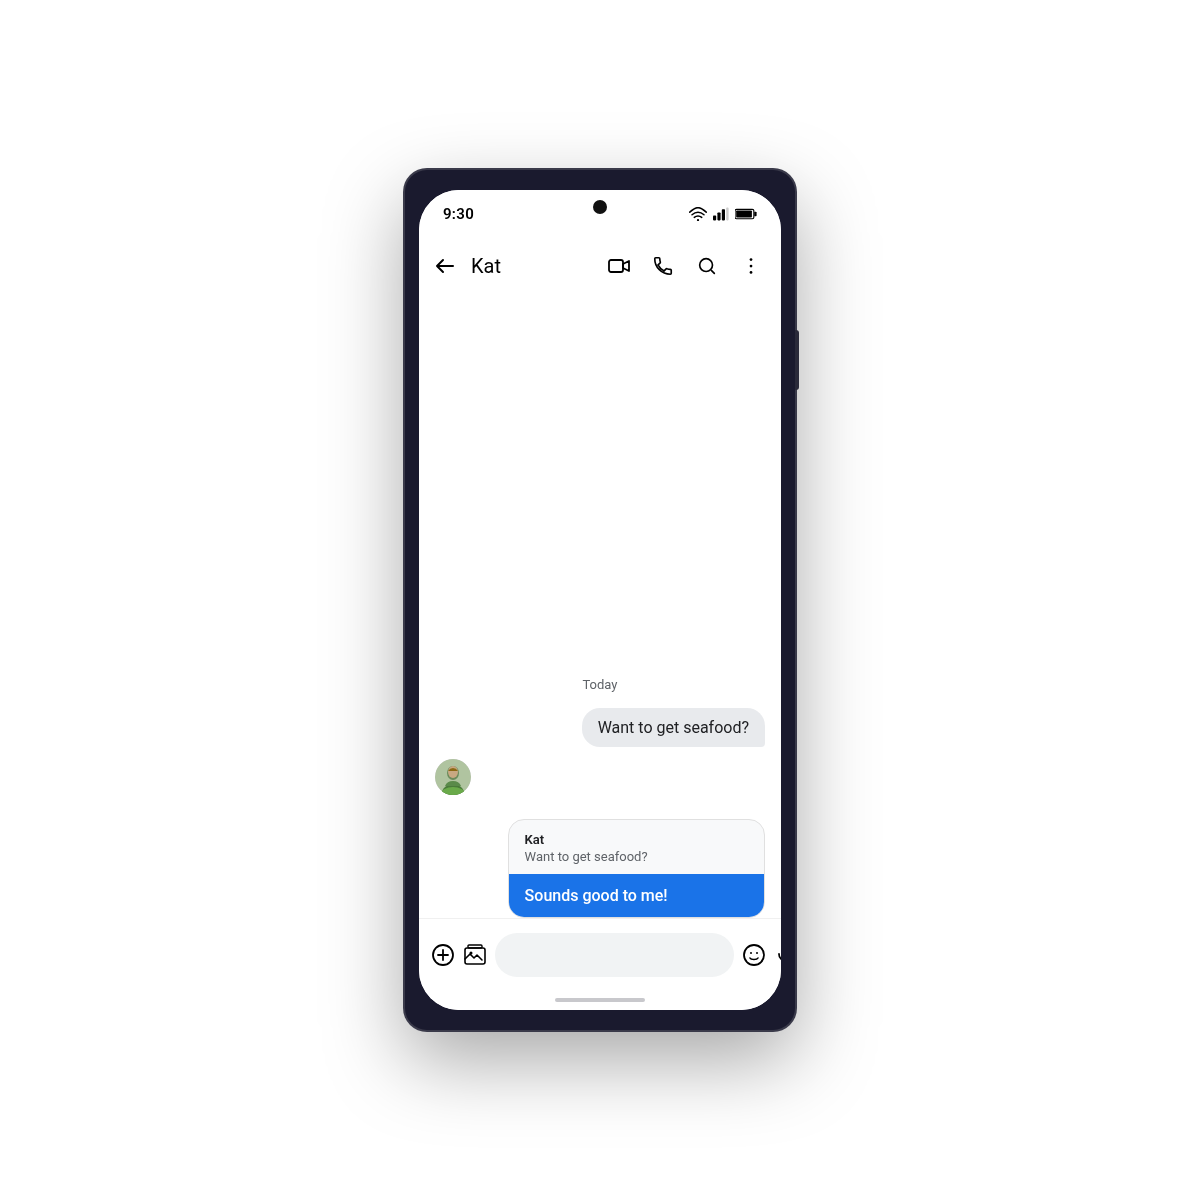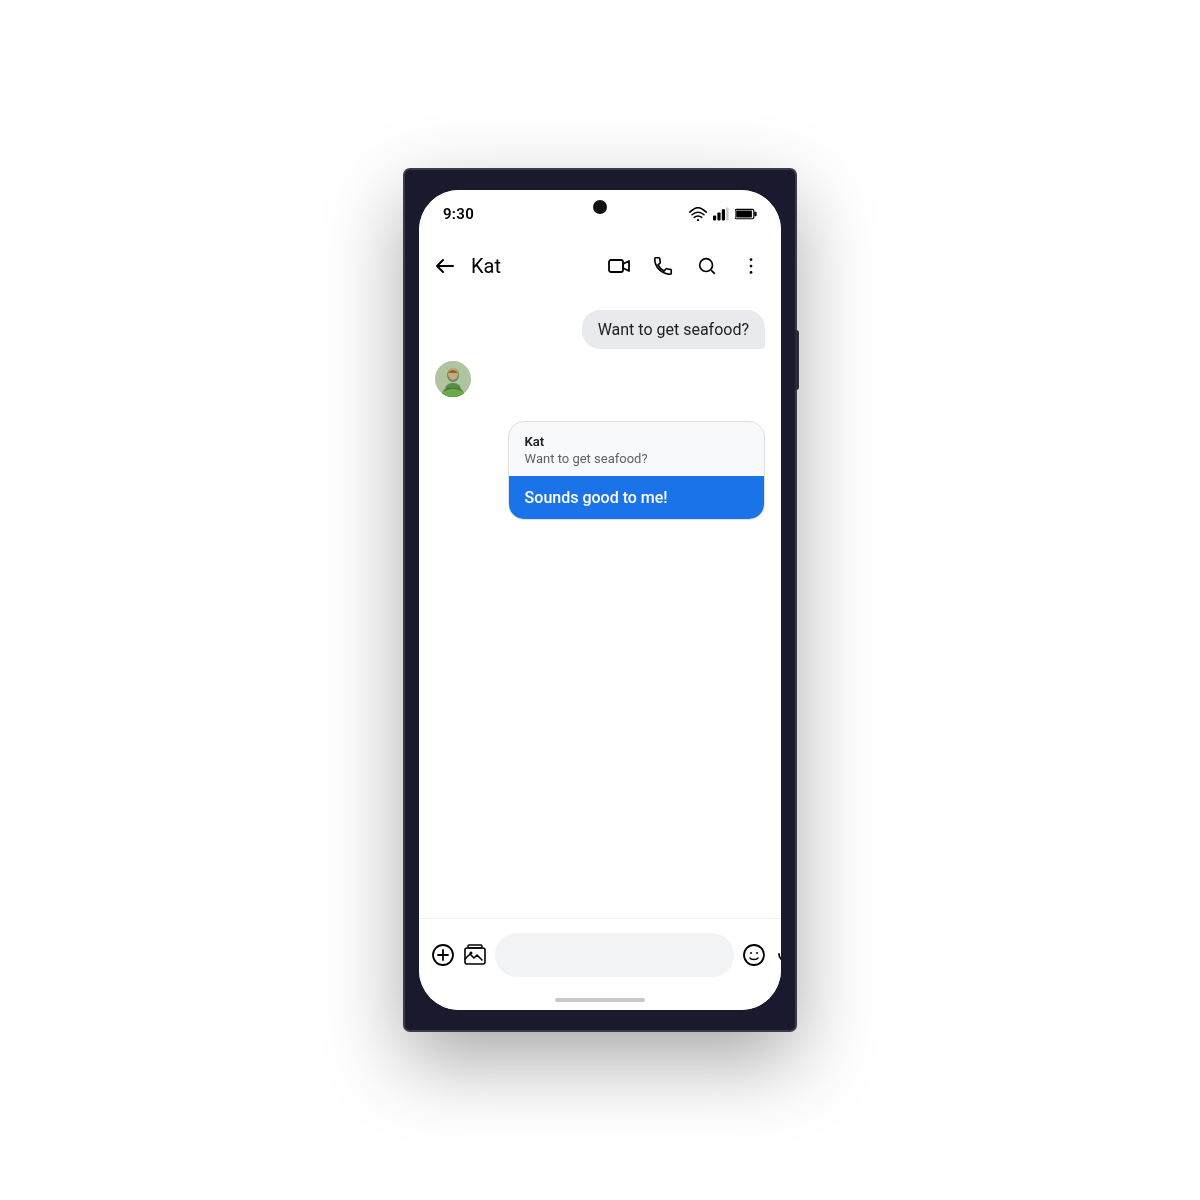--- a/index.html
+++ b/index.html
@@ -11,21 +11,21 @@
       align-items: center;
       width: 1200px;
       height: 1200px;
       font-family: 'Roboto', Arial, sans-serif;
     }
 
     .phone-outer {
       width: 390px;
       height: 860px;
       background: #1a1a2e;
-      border-radius: 5px;
+      border-radius: 22px;
       position: relative;
       box-shadow:
         0 0 0 2px #3a3a4a,
         0 30px 80px rgba(0,0,0,0.35);
       display: flex;
       justify-content: center;
       align-items: center;
     }
 
     
@@ -343,20 +343,21 @@
             <circle cx="12" cy="5" r="1.5" fill="#000"></circle>
             <circle cx="12" cy="12" r="1.5" fill="#000"></circle>
             <circle cx="12" cy="19" r="1.5" fill="#000"></circle>
           </svg>
         </div>
       </div>
     </div>
 
     <div class="chat-area">
 
+      <div class="date-label">Today</div>
 
       <div class="messages-group">
 
         <div class="msg-out">
           <span>Want to get seafood?</span>
         </div>
 
         <div class="msg-in-row">
           <div class="avatar">
 

